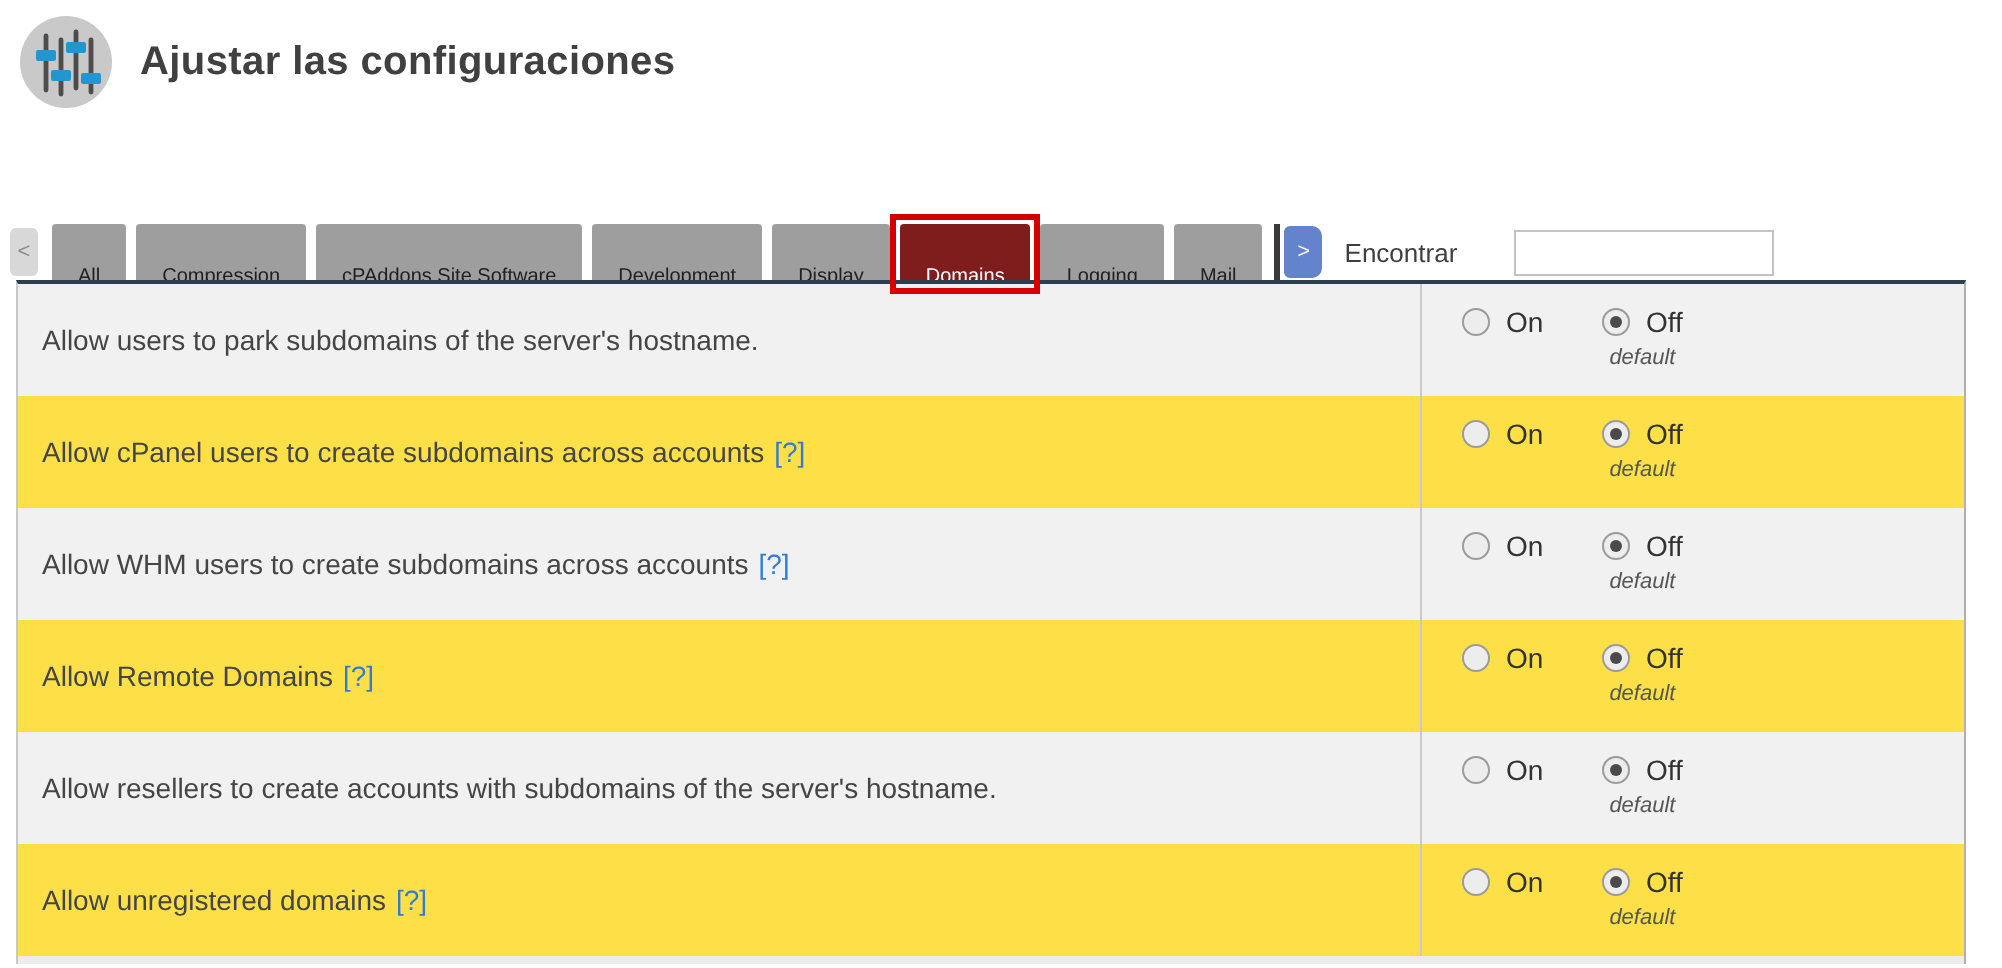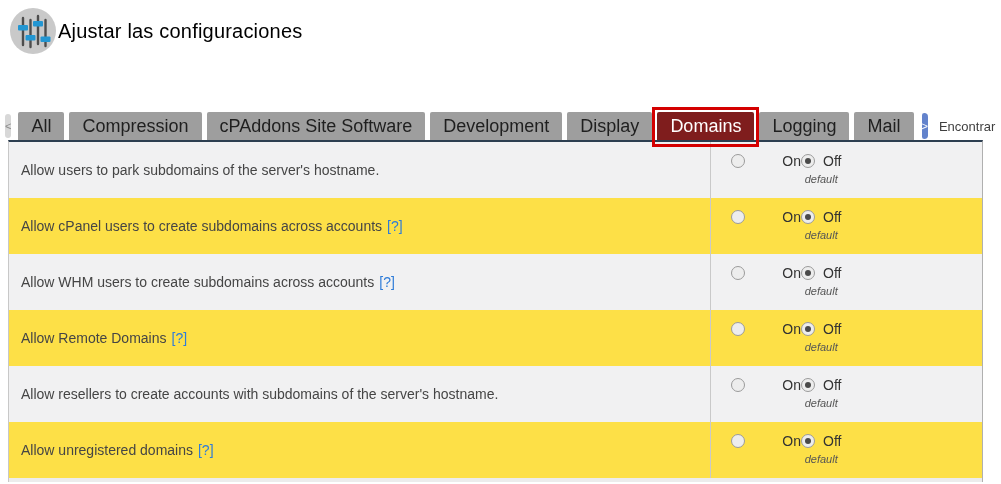--- a/index.html
+++ b/index.html
@@ -13,36 +13,36 @@
   .stage { position: relative; width: 1001px; height: 484px; }
 
   
   .header { position: absolute; top: 8px; left: 10px; display: flex; align-items: center; }
   .icon-circle {
     width: 46px; height: 46px; border-radius: 50%;
     background: #c9c9c9; flex: 0 0 auto;
     display: flex; align-items: center; justify-content: center;
   }
   .page-title {
-    margin-left: 2px; font-size: 20px; font-weight: 400; color: #000000;
+    margin-left: 14px; font-size: 20px; font-weight: 700; color: #404040;
     letter-spacing: 0.2px;
   }
 
   
   .tabbar {
     position: absolute; top: 112px; left: 0; right: 0; height: 28px;
     display: flex; align-items: stretch; white-space: nowrap;
   }
   .scroll-left {
     align-self: center; width: 14px; height: 24px; margin-left: 5px; margin-right: 7px;
     background: #d8d8d8; border-radius: 3px; color: #8a8a8a;
     font-size: 11px; line-height: 24px; text-align: center; cursor: pointer;
   }
   .tab {
-    margin-right: 5px; padding: 0 13px; line-height: 28px; font-size: 18px;
+    margin-right: 5px; padding: 13px 13px; line-height: 28px; font-size: 10px;
     background: #9e9e9e; color: #1f1f1f; border-radius: 2px 2px 0 0; cursor: pointer;
   }
   .tab.active { background: #7f1d1d; color: #ffffff; }
   .tab-annotated-wrap { position: relative; display: inline-block; margin-right: 5px; }
   .tab-annotated-wrap .tab { margin-right: 0; }
   .red-box {
     position: absolute; left: -5px; right: -5px; top: -5px; bottom: -7px;
     border: 3px solid #d40000; z-index: 3; pointer-events: none;
   }
   .tab-end-divider { width: 3px; height: 28px; background: #3a3a3a; margin: 0 2px 0 1px; }
@@ -70,21 +70,21 @@
   .row-label {
     flex: 1; display: flex; align-items: center;
     padding: 0 15px 0 12px; font-size: 14px; color: #454545;
   }
   .help { color: #2f7cd8; margin-left: 5px; text-decoration: none; }
   .controls {
     width: 272px; border-left: 1px solid #c9c9c9;
     padding: 11px 0 0 20px; display: flex; align-items: flex-start;
   }
   .opt { display: flex; align-items: center; cursor: pointer; }
-  .opt-on { width: 70px; justify-content: space-between; }
+  .opt-on { width: 70px; }
   .opt input {
     appearance: none; -webkit-appearance: none;
     width: 14px; height: 14px; border-radius: 50%;
     border: 1px solid #9b9b9b; background: #ededed; margin: 0; position: relative;
     cursor: pointer;
   }
   .opt input:checked::after {
     content: ""; position: absolute; left: 3px; top: 3px;
     width: 6px; height: 6px; border-radius: 50%; background: #4a4a4a;
   }

